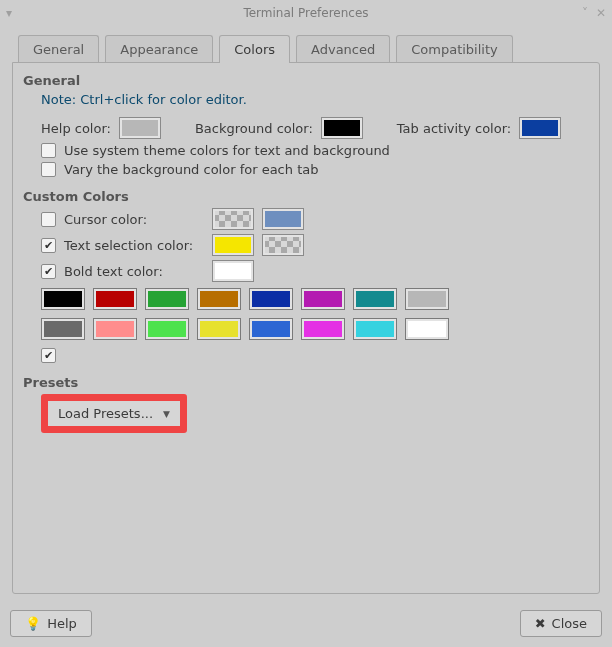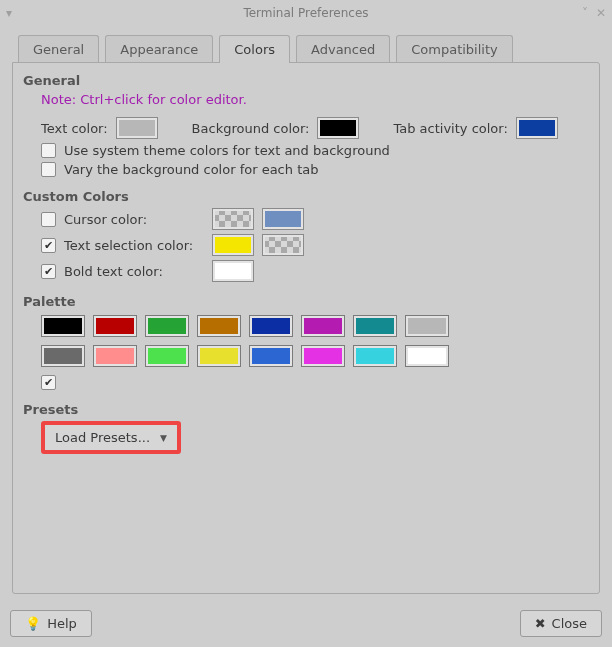--- a/index.html
+++ b/index.html
@@ -70,21 +70,21 @@
     padding: 6px 10px 10px 10px;
     position: relative;
   }
   .section-title {
     font-weight: bold;
     color: #555;
     margin: 4px 0 4px 0;
   }
   .note {
     margin: 0 0 10px 18px;
-    color: #a21caf;
+    color: #0c4a6e;
   }
   .row { display: flex; align-items: center; margin: 4px 0 4px 18px; gap: 8px; flex-wrap: wrap; }
   .swatch {
     width: 42px;
     height: 22px;
     border: 1px solid #8a8a8a;
     box-shadow: inset 0 0 0 2px #e3e3e3;
     cursor: pointer;
   }
   .checkbox {
@@ -117,21 +117,21 @@
       linear-gradient(-45deg,transparent 75%,#a9a9a9 75%);
     background-size: 12px 12px;
     background-position: 0 0, 0 6px, 6px -6px, -6px 0;
     background-color: #d8d8d8;
   }
   .dropdown {
     display: inline-flex;
     align-items: center;
     gap: 10px;
     padding: 5px 10px;
-    border: 4px solid #ef4444;
+    border: 7px solid #ef4444;
     border-radius: 3px;
     background: #d6d6d6;
     cursor: pointer;
     margin-left:6px;
   }
   .dropdown .tri { font-size: 9px; color:#555; }
   .bottombar {
     display: flex;
     justify-content: space-between;
     padding: 8px 10px 10px 10px;
@@ -172,21 +172,21 @@
       <div class="tab"><span>Advanced</span></div>
       <div class="tab"><span>Compatibility</span></div>
     </div>
 
     <div class="tabpanel">
 
       <div class="section-title">General</div>
       <div class="note">Note: Ctrl+click for color editor.</div>
 
       <div class="row">
-        <span class="lbl">Text color:</span>
+        <span class="lbl">Help color:</span>
         <span class="swatch" style="background: rgb(183, 183, 183);"></span>
         <span style="width:18px"></span>
         <span class="lbl">Background color:</span>
         <span class="swatch" style="background: rgb(0, 0, 0);"></span>
         <span style="width:18px"></span>
         <span class="lbl">Tab activity color:</span>
         <span class="swatch" style="background: rgb(11, 62, 160);"></span>
       </div>
 
       <div class="row">
@@ -213,21 +213,20 @@
         <span class="swatch" style="background: rgb(245, 230, 0);"></span>
         <span class="swatch checker"></span>
       </div>
 
       <div class="row">
         <span class="checkbox checked"></span>
         <span class="lbl" style="width:140px">Bold text color:</span>
         <span class="swatch" style="background: rgb(255, 255, 255);"></span>
       </div>
 
-      <div class="section-title" style="margin-top:12px">Palette</div>
       <div class="palette-grid" id="palette-grid">
           <div class="pswatch" style="background: rgb(0, 0, 0);"></div>
           <div class="pswatch" style="background: rgb(184, 0, 0);"></div>
           <div class="pswatch" style="background: rgb(38, 163, 53);"></div>
           <div class="pswatch" style="background: rgb(183, 110, 0);"></div>
           <div class="pswatch" style="background: rgb(11, 46, 165);"></div>
           <div class="pswatch" style="background: rgb(180, 27, 177);"></div>
           <div class="pswatch" style="background: rgb(19, 138, 143);"></div>
           <div class="pswatch" style="background: rgb(183, 183, 183);"></div>
           <div class="pswatch" style="background: rgb(106, 106, 106);"></div>

